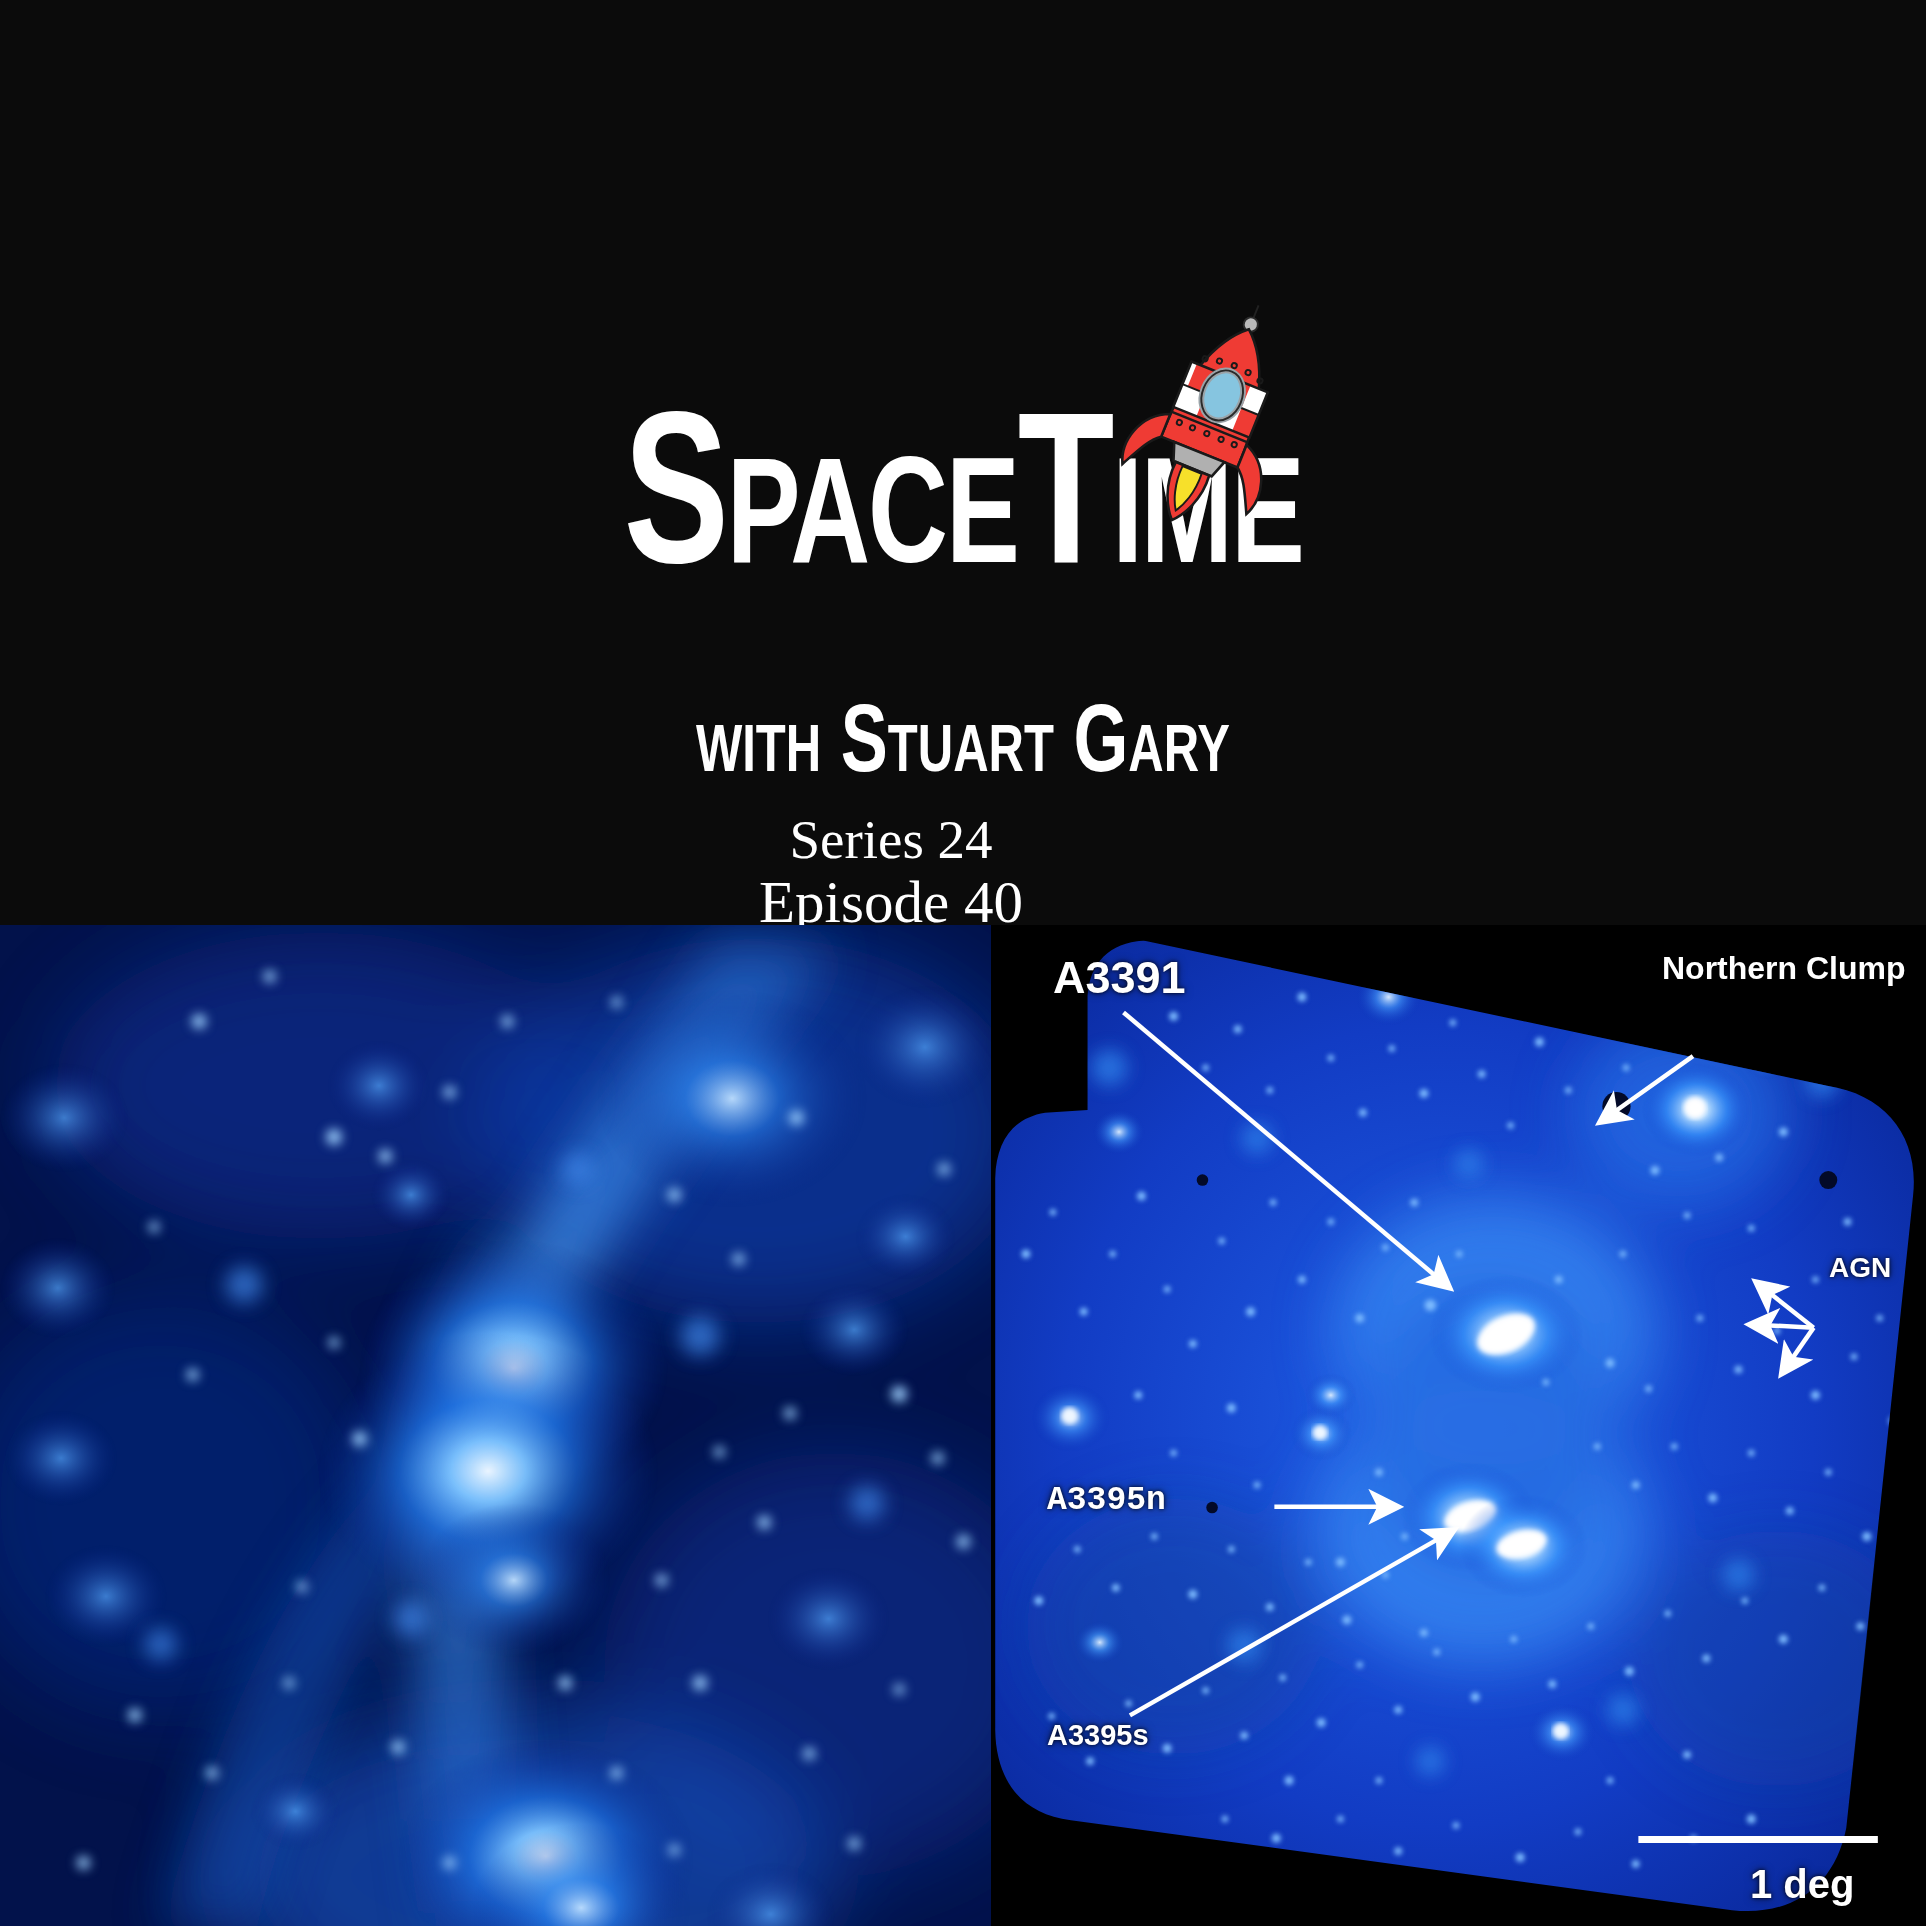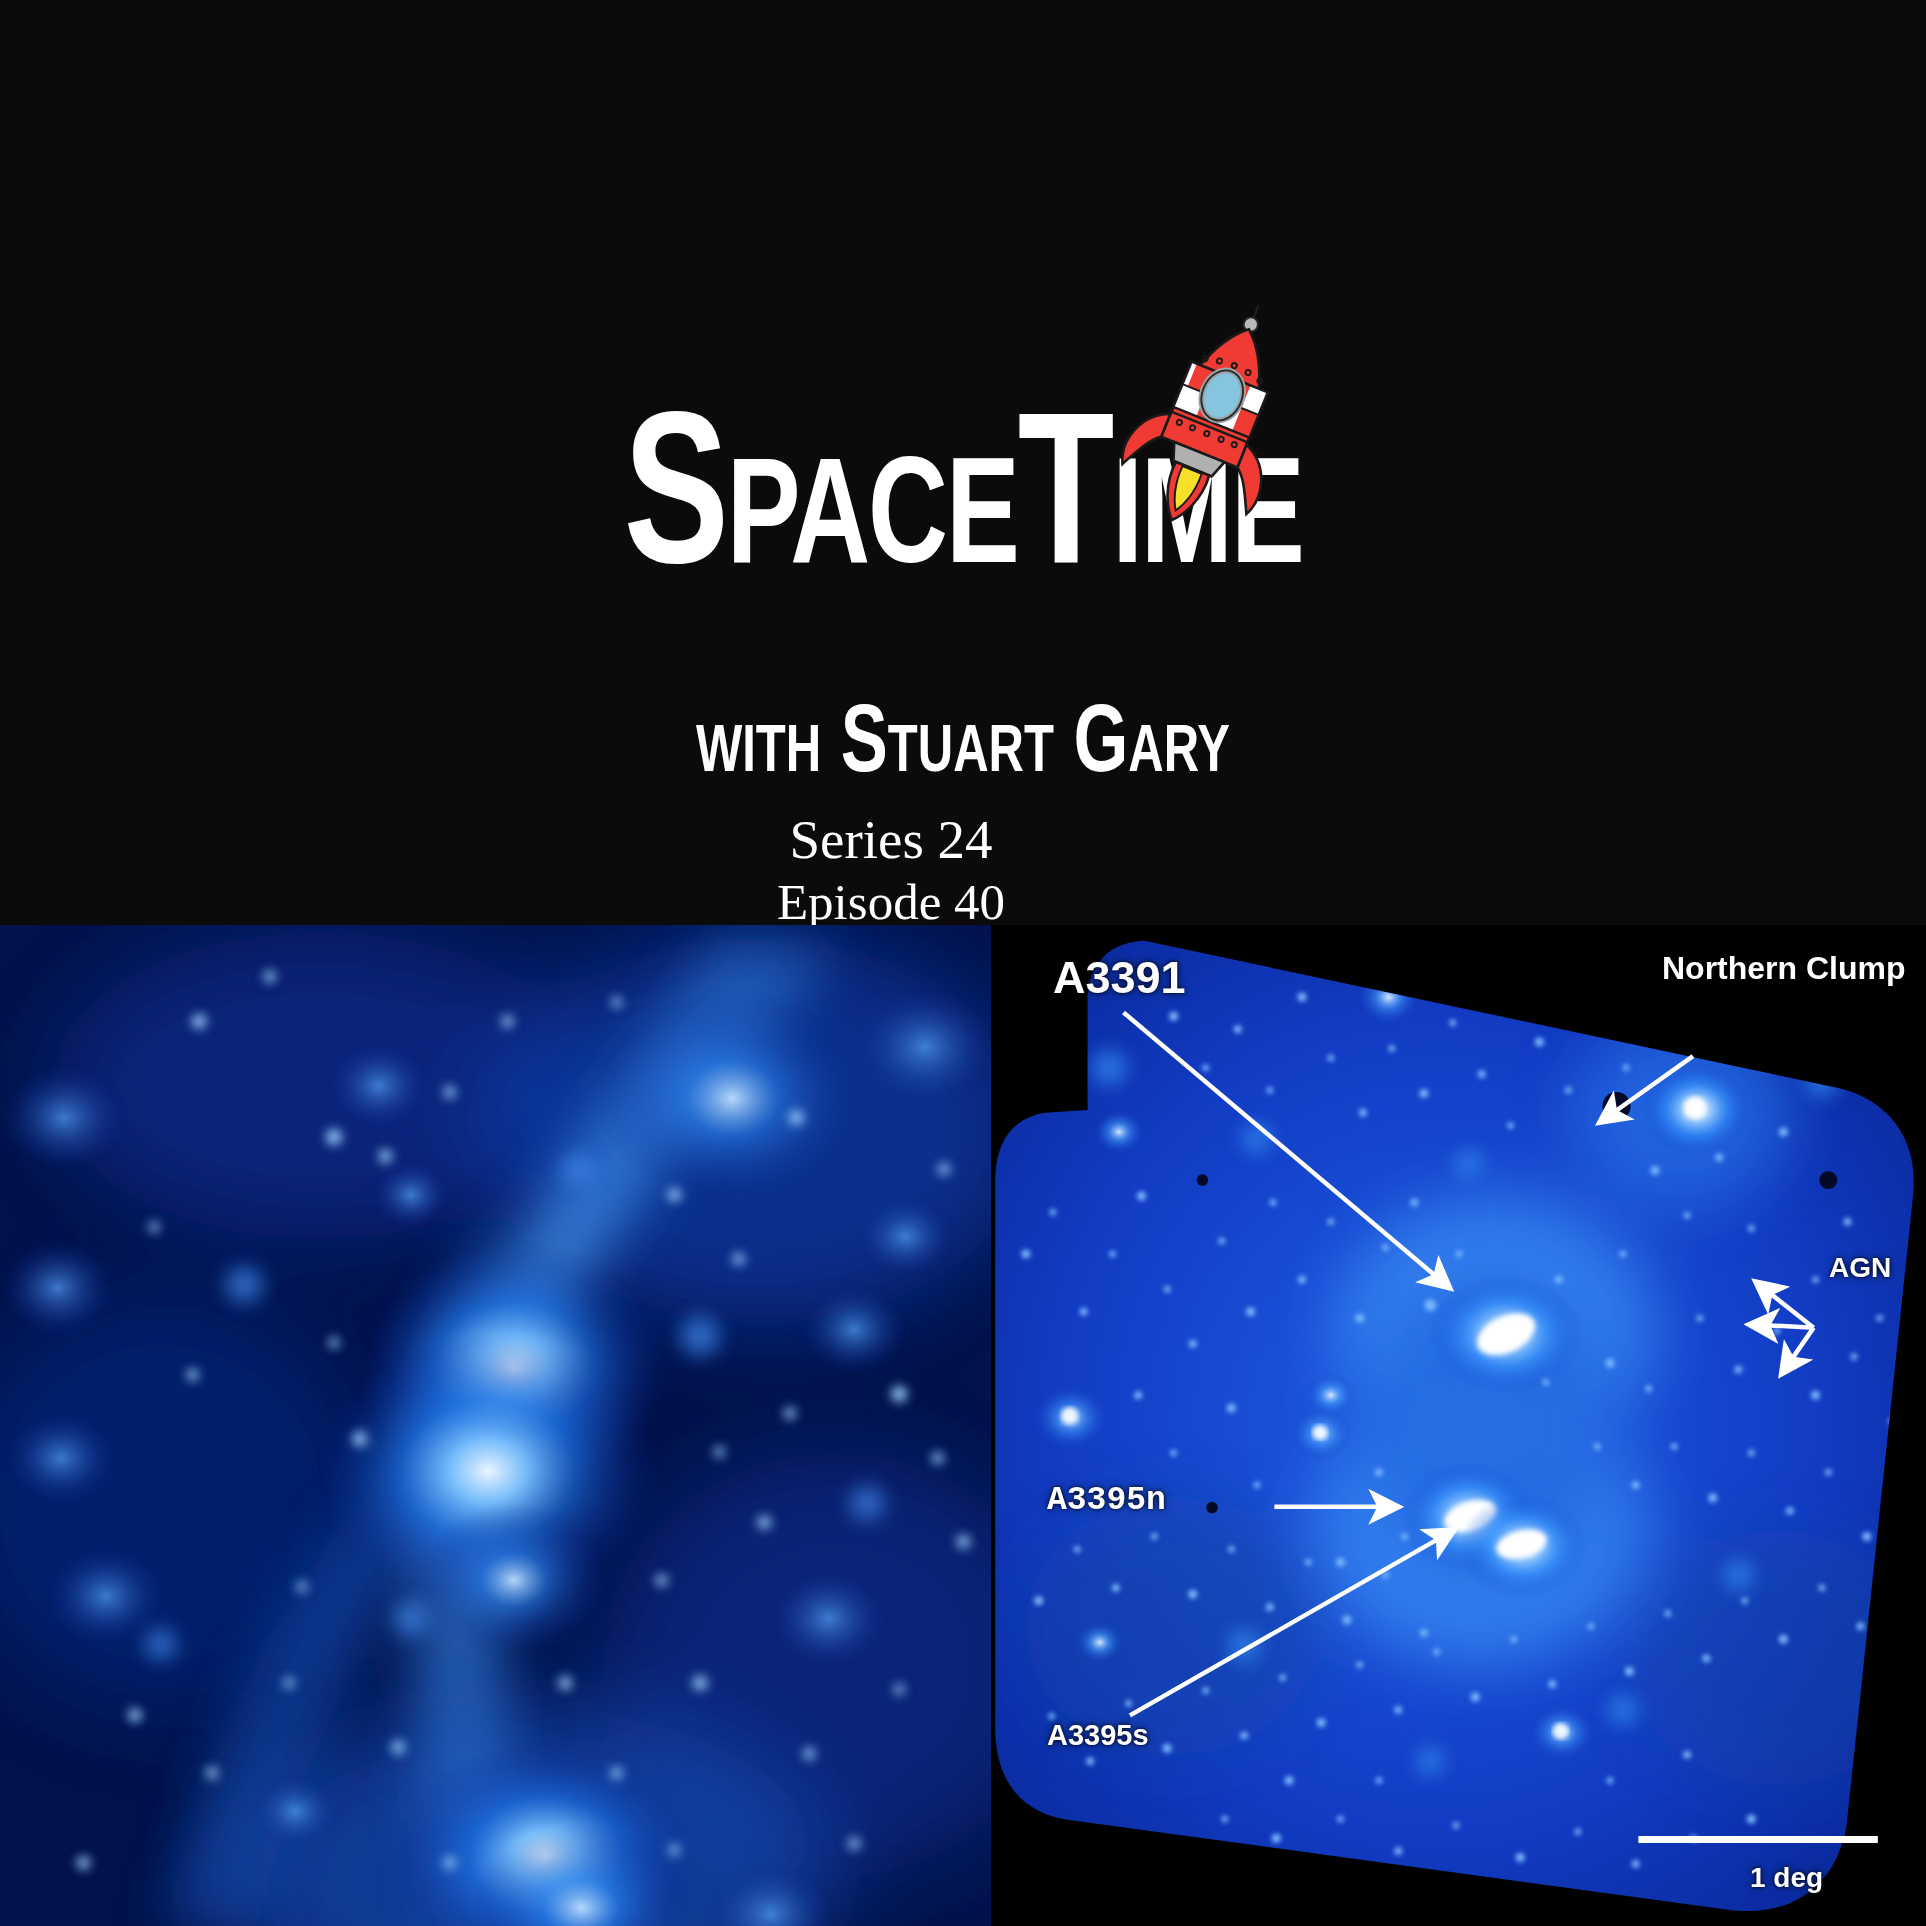--- a/index.html
+++ b/index.html
@@ -46,21 +46,21 @@
     transform-origin:center top;
     white-space:nowrap;
   }
   #series-line,#episode-line{
     position:absolute;left:0;width:1782px;text-align:center;
     font-family:"Liberation Serif", serif;
     color:#ffffff;
     white-space:nowrap;
   }
   #series-line{top:812px;font-size:55px;line-height:55px;}
-  #episode-line{top:873px;font-size:51px;line-height:59px;z-index:40;}
+  #episode-line{top:873px;font-size:59px;line-height:59px;z-index:40;}
 
   
   #rocket{
     position:absolute;left:1118px;top:302px;width:193px;height:225px;
     z-index:30;
   }
 
   
   #panels{
     position:absolute;left:0;top:925px;width:1926px;height:1002px;
@@ -86,21 +86,21 @@
     position:absolute;color:#ffffff;font-weight:bold;
     font-family:"Liberation Sans", sans-serif;
     text-shadow:0 0 3.9px rgba(0,0,0,.85), 0 0 9px rgba(0,0,0,.6);
     white-space:nowrap;z-index:20;
   }
   #lbl-a3391   {left:1053px;top:952px;font-size:45px;}
   #lbl-north   {left:1662px;top:950px;font-size:32px;}
   #lbl-agn     {left:1829px;top:1252px;font-size:28px;}
   #lbl-a3395n  {left:1047px;top:1482px;font-size:33px;font-family:Liberation Mono, monospace;}
   #lbl-a3395s  {left:1047px;top:1719px;font-size:29px;}
-  #lbl-scale   {left:1750px;top:1862px;font-size:28px;}
+  #lbl-scale   {left:1750px;top:1862px;font-size:40px;}
   #arrows-layer{position:absolute;left:0;top:0;width:1926px;height:1926px;z-index:15;pointer-events:none;}
 </style>
 </head>
 <body>
 
 <div id="page">
 
   <div id="header">
 
     <div id="brand-block">

